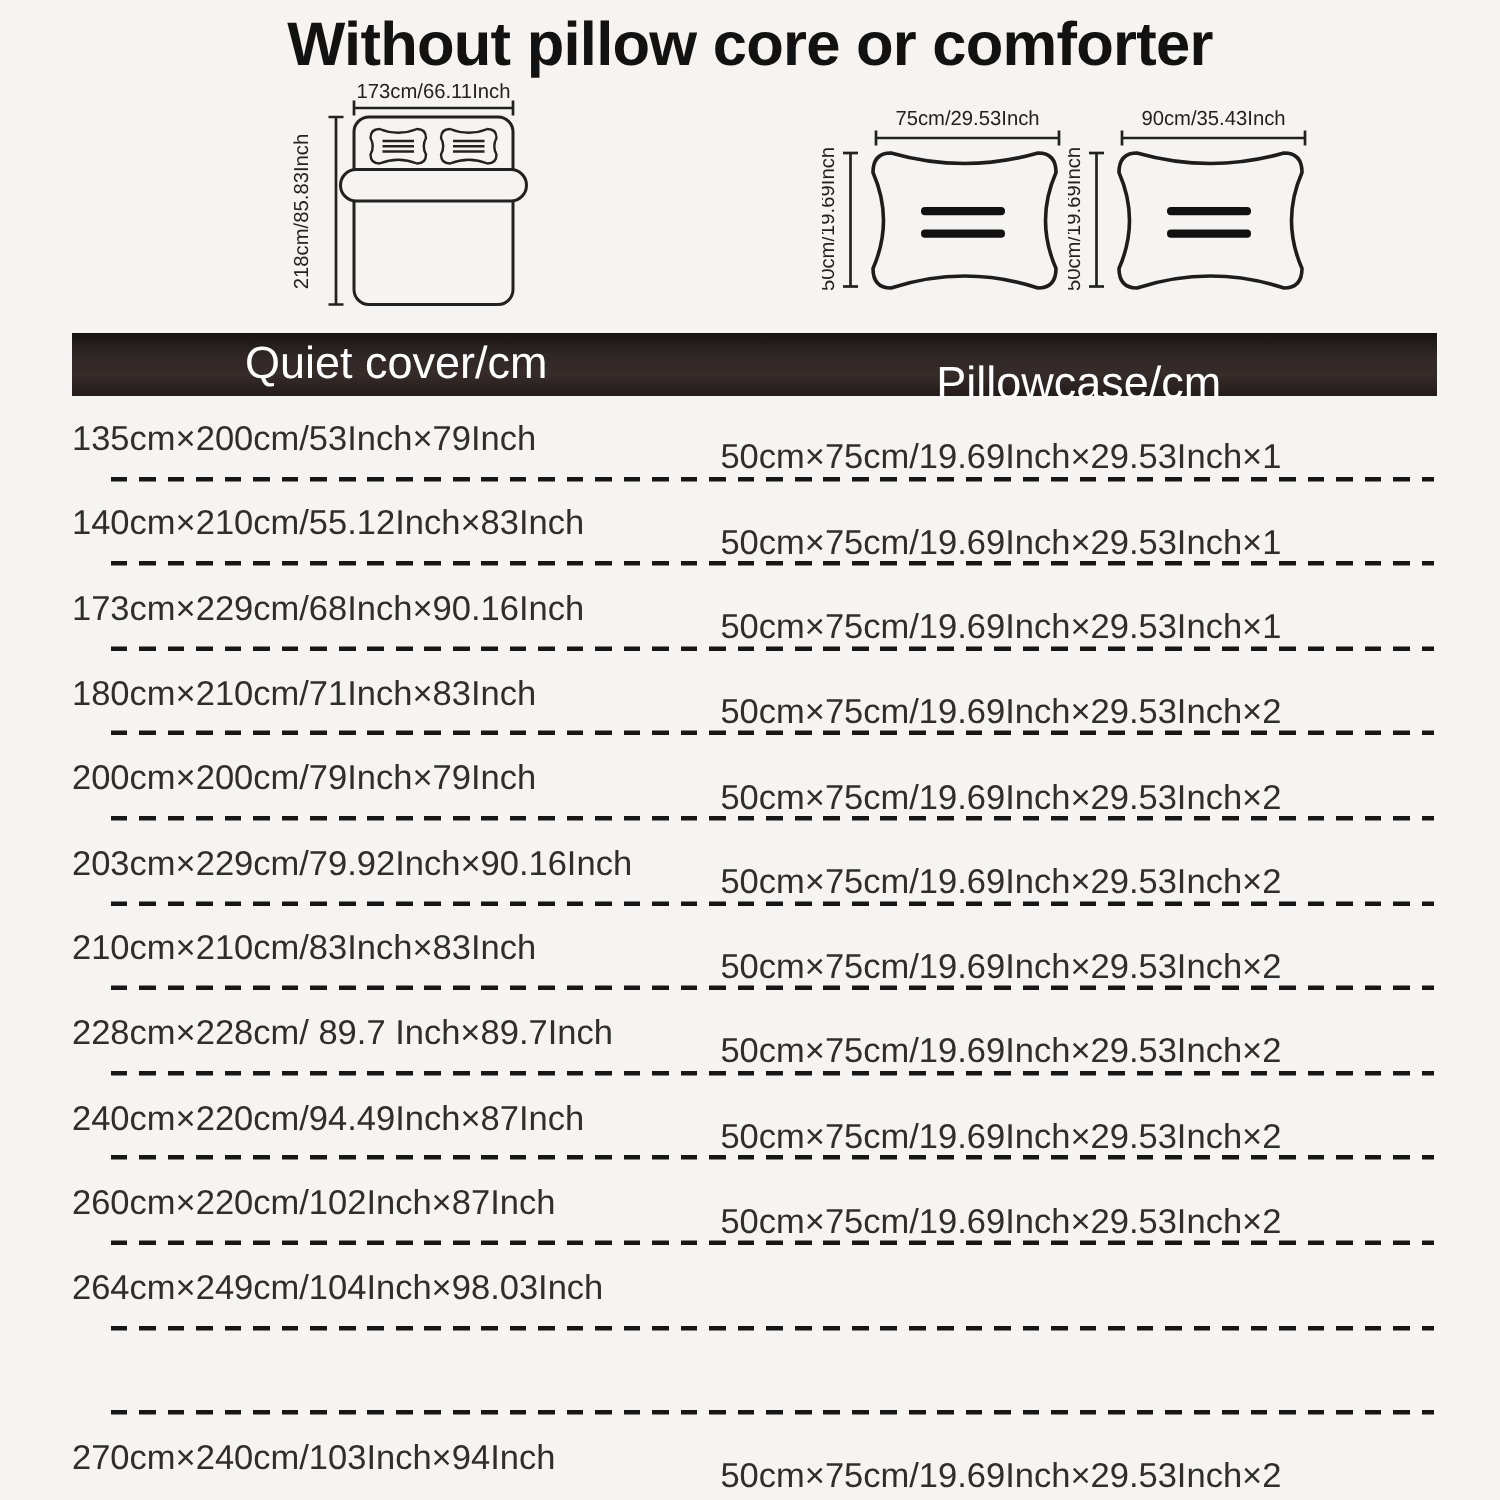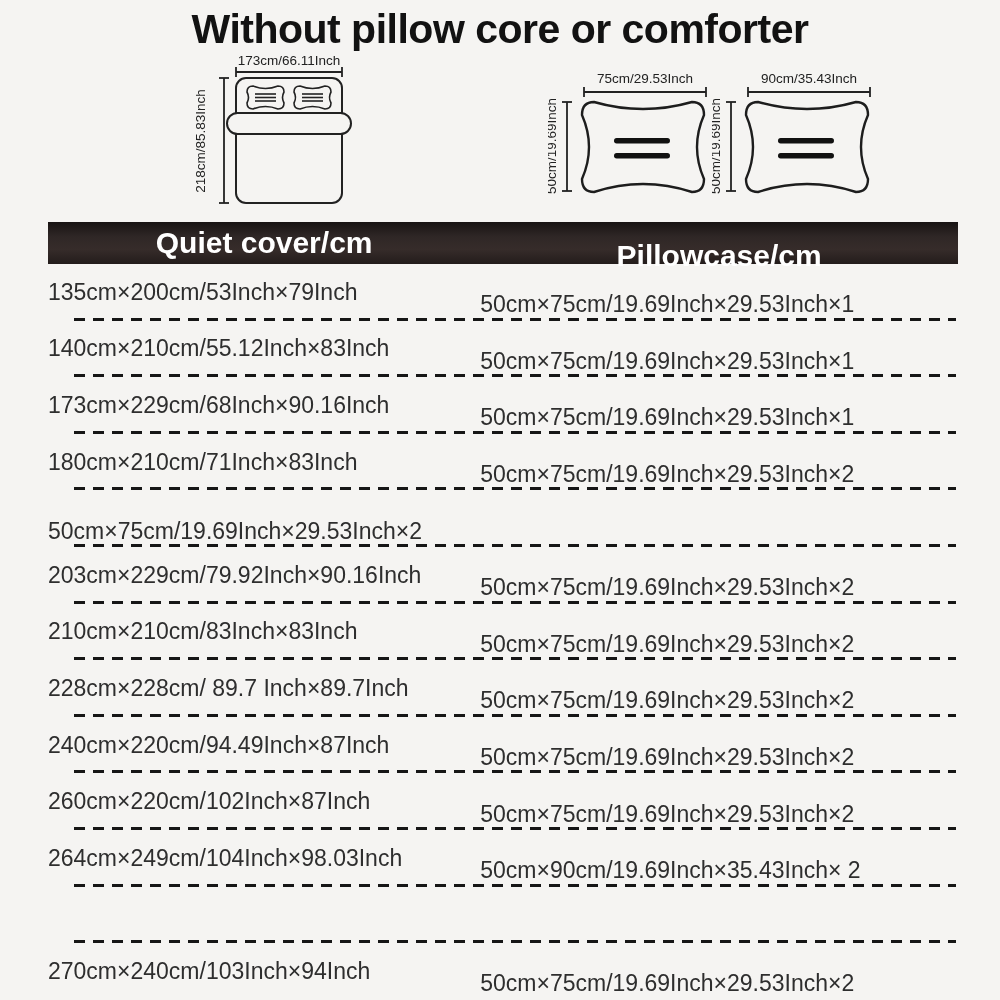--- a/index.html
+++ b/index.html
@@ -35,21 +35,21 @@
     position: absolute;
     left: 48px; top: 222px;
     width: 910px; height: 42px;
     background: linear-gradient(180deg, #181313 0%, #2f2726 35%, #362c2a 65%, #231c1b 100%);
     display: flex;
     align-items: center;
   }
   .th {
     color: #ffffff;
     font-size: 30px;
-    font-weight: bold;
+    font-weight: normal;
     text-align: center;
     letter-spacing: 0px;
   }
   .col-cover { width: 47.5%; }
   .col-pillow { width: 52.5%; margin-top: 25px; }
 
   .table-body {
     position: absolute;
     left: 48px; top: 264px;
     width: 910px;
@@ -166,20 +166,21 @@
     </div>
     <div class="trow">
       <div class="td col-cover">173cm×229cm/68Inch×90.16Inch</div>
       <div class="td col-pillow">50cm×75cm/19.69Inch×29.53Inch×1</div>
     </div>
     <div class="trow">
       <div class="td col-cover">180cm×210cm/71Inch×83Inch</div>
       <div class="td col-pillow">50cm×75cm/19.69Inch×29.53Inch×2</div>
     </div>
     <div class="trow">
+      <div class="td col-cover">200cm×200cm/79Inch×79Inch</div>
       <div class="td col-pillow">50cm×75cm/19.69Inch×29.53Inch×2</div>
     </div>
     <div class="trow">
       <div class="td col-cover">203cm×229cm/79.92Inch×90.16Inch</div>
       <div class="td col-pillow">50cm×75cm/19.69Inch×29.53Inch×2</div>
     </div>
     <div class="trow">
       <div class="td col-cover">210cm×210cm/83Inch×83Inch</div>
       <div class="td col-pillow">50cm×75cm/19.69Inch×29.53Inch×2</div>
     </div>
@@ -190,21 +191,20 @@
     <div class="trow">
       <div class="td col-cover">240cm×220cm/94.49Inch×87Inch</div>
       <div class="td col-pillow">50cm×75cm/19.69Inch×29.53Inch×2</div>
     </div>
     <div class="trow">
       <div class="td col-cover">260cm×220cm/102Inch×87Inch</div>
       <div class="td col-pillow">50cm×75cm/19.69Inch×29.53Inch×2</div>
     </div>
     <div class="trow">
       <div class="td col-cover">264cm×249cm/104Inch×98.03Inch</div>
-      <div class="td col-pillow">50cm×90cm/19.69Inch×35.43Inch× 2</div>
     </div>
     <div class="trow">
     </div>
     <div class="trow">
       <div class="td col-cover">270cm×240cm/103Inch×94Inch</div>
       <div class="td col-pillow">50cm×75cm/19.69Inch×29.53Inch×2</div>
     </div>
   </div>
 
 </div>

